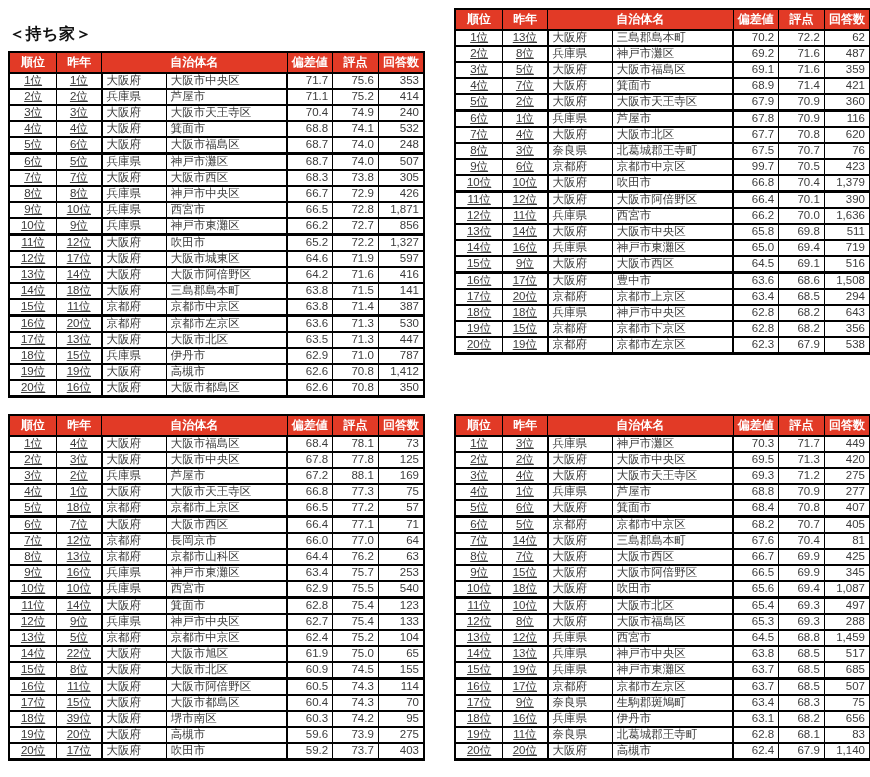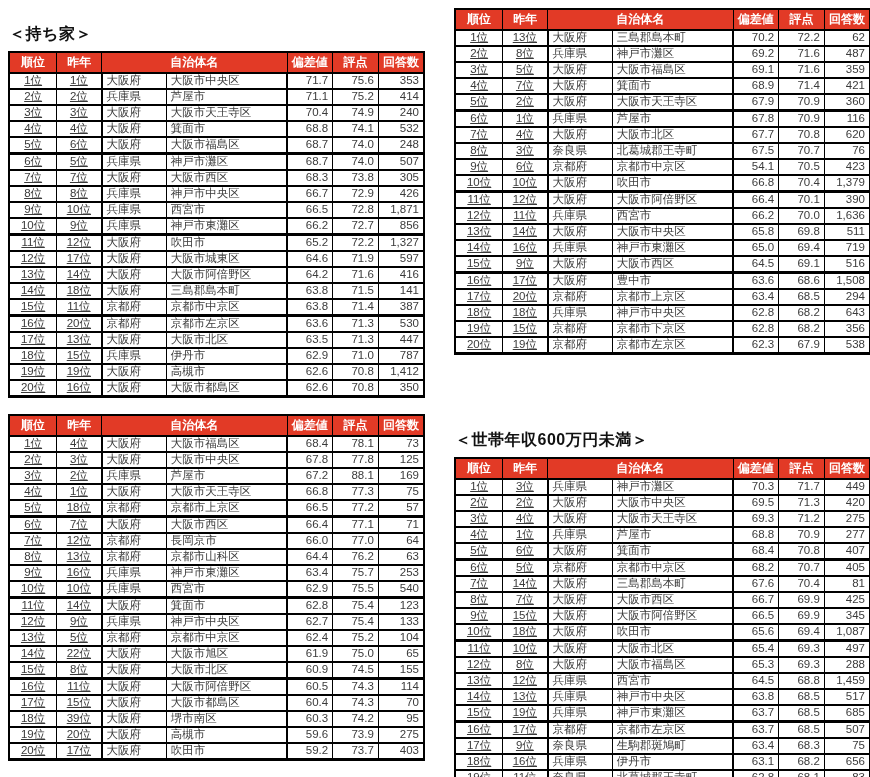--- a/index.html
+++ b/index.html
@@ -376,21 +376,21 @@
             <td class="c-muni">北葛城郡王寺町</td>
             <td class="c-dev">67.5</td>
             <td class="c-score">70.7</td>
             <td class="c-count">76</td>
           </tr>
           <tr>
             <td class="c-rank">9位</td>
             <td class="c-lastyear">6位</td>
             <td class="c-pref">京都府</td>
             <td class="c-muni">京都市中京区</td>
-            <td class="c-dev">54.1</td>
+            <td class="c-dev">99.7</td>
             <td class="c-score">70.5</td>
             <td class="c-count">423</td>
           </tr>
           <tr>
             <td class="c-rank">10位</td>
             <td class="c-lastyear">10位</td>
             <td class="c-pref">大阪府</td>
             <td class="c-muni">吹田市</td>
             <td class="c-dev">66.8</td>
             <td class="c-score">70.4</td>
@@ -690,21 +690,20 @@
             <td class="c-muni">吹田市</td>
             <td class="c-dev">59.2</td>
             <td class="c-score">73.7</td>
             <td class="c-count">403</td>
           </tr>
         </tbody>
     </table>
   </section>
 
   <section class="block">
-    <h2 class="table-title">＜世帯年収600万円未満＞</h2>
     <table class="ranking">
       <colgroup>
         <col class="w-rank">
           <col class="w-lastyear">
           <col class="w-pref">
           <col class="w-muni">
         <col class="w-dev">
           <col class="w-score">
           <col class="w-count">
       </colgroup>

